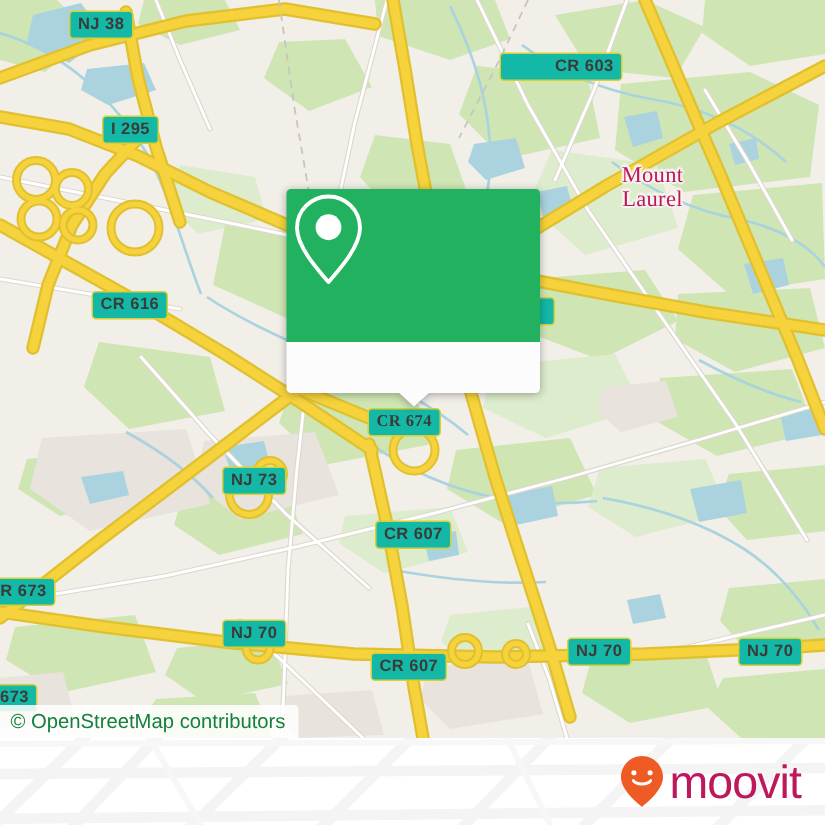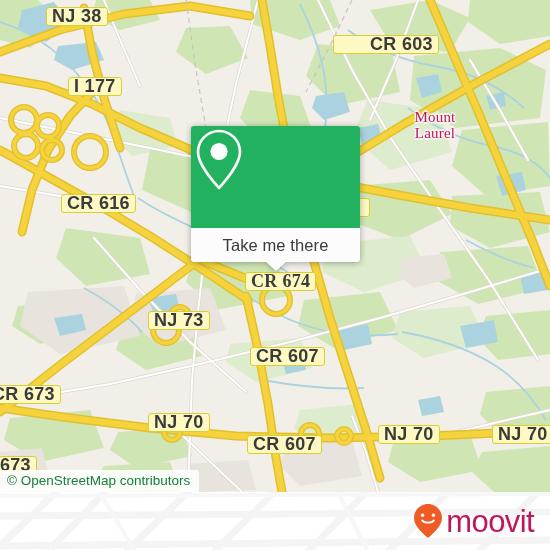--- a/index.html
+++ b/index.html
@@ -20,25 +20,25 @@
     text-align:center;letter-spacing:.2px;
     text-shadow:
       -1.6px 0 #f6f4ef, 1.6px 0 #f6f4ef, 0 -1.6px #f6f4ef, 0 1.6px #f6f4ef,
       -1.1px -1.1px #f6f4ef, 1.1px -1.1px #f6f4ef, -1.1px 1.1px #f6f4ef, 1.1px 1.1px #f6f4ef;
     white-space:nowrap;pointer-events:none;font-family:Liberation Serif, serif;
   }
 
   
   .shield{
     position:absolute;
-    background:#fef9c3;
+    background:#14b8a6;
     border:1.6px solid #d8cf33;
     border-radius:3px;
     color:#3b3b38;
-    font-size:18px;
+    font-size:11px;
     font-weight:bold;
     letter-spacing:.3px;
     padding:1px 5px 2px 5px;
     line-height:14px;
     white-space:nowrap;
     box-sizing:border-box;
   }
 
   
   .attrib{
@@ -291,21 +291,21 @@
         <path class="bnd" stroke-width="1.2" d="M186 0 L196 70 L208 140 L214 210"></path>
         <path class="bnd" stroke-width="1.2" d="M352 0 L330 46 L306 92"></path>
       </g>
     </svg>
 
     <div class="place-label" style="left:400px;top:110px;width:70px;">Mount</div>
     <div class="place-label" style="left:400px;top:126px;width:70px;">Laurel</div>
 
     <div class="shield" style="left:46px;top:7px;">NJ 38</div>
     <div class="shield" style="left:333px;top:35px;padding-left:36px;">CR 603</div>
-    <div class="shield" style="left:68px;top:77px;">I 177</div>
+    <div class="shield" style="left:68px;top:77px;">I 295</div>
     <div class="shield" style="left:61px;top:194px;">CR 616</div>
     <div class="shield" style="left:245px;top:272px;font-family:Liberation Serif, serif;">CR 674</div>
     <div class="shield" style="left:148px;top:311px;">NJ 73</div>
     <div class="shield" style="left:250px;top:347px;">CR 607</div>
     <div class="shield" style="left:-14px;top:385px;">CR 673</div>
     <div class="shield" style="left:148px;top:413px;">NJ 70</div>
     <div class="shield" style="left:247px;top:435px;">CR 607</div>
     <div class="shield" style="left:378px;top:425px;">NJ 70</div>
     <div class="shield" style="left:492px;top:425px;">NJ 70</div>
     <div class="shield" style="left:-6px;top:456px;">673</div>
@@ -313,21 +313,20 @@
     <div class="shield" style="left:351px;top:198px;width:19px;overflow:hidden;">&nbsp;</div>
 
     <div class="card">
       <div class="card-top">
         <svg width="56" height="66" viewBox="0 0 56 66">
           <path d="M28 5 C16.4 5 7 14.4 7 26 C7 38.5 21 54 28 62 C35 54 49 38.5 49 26 C49 14.4 39.6 5 28 5 Z" fill="none" stroke="#ffffff" stroke-width="2.6" stroke-linejoin="round"></path>
           <circle cx="28" cy="25.5" r="8.6" fill="#ffffff"></circle>
         </svg>
       </div>
       <div class="card-bottom">
-        <span class="cta">Take me there</span>
         <span class="card-tail"></span>
       </div>
     </div>
 
     <div class="attrib">© OpenStreetMap contributors</div>
   </div>
 
   <div class="footer">
     <svg class="footer-watermark" width="550" height="78" viewBox="0 0 550 78">
       <g stroke="#f4f4f4" stroke-width="7" fill="none" stroke-linecap="round">

